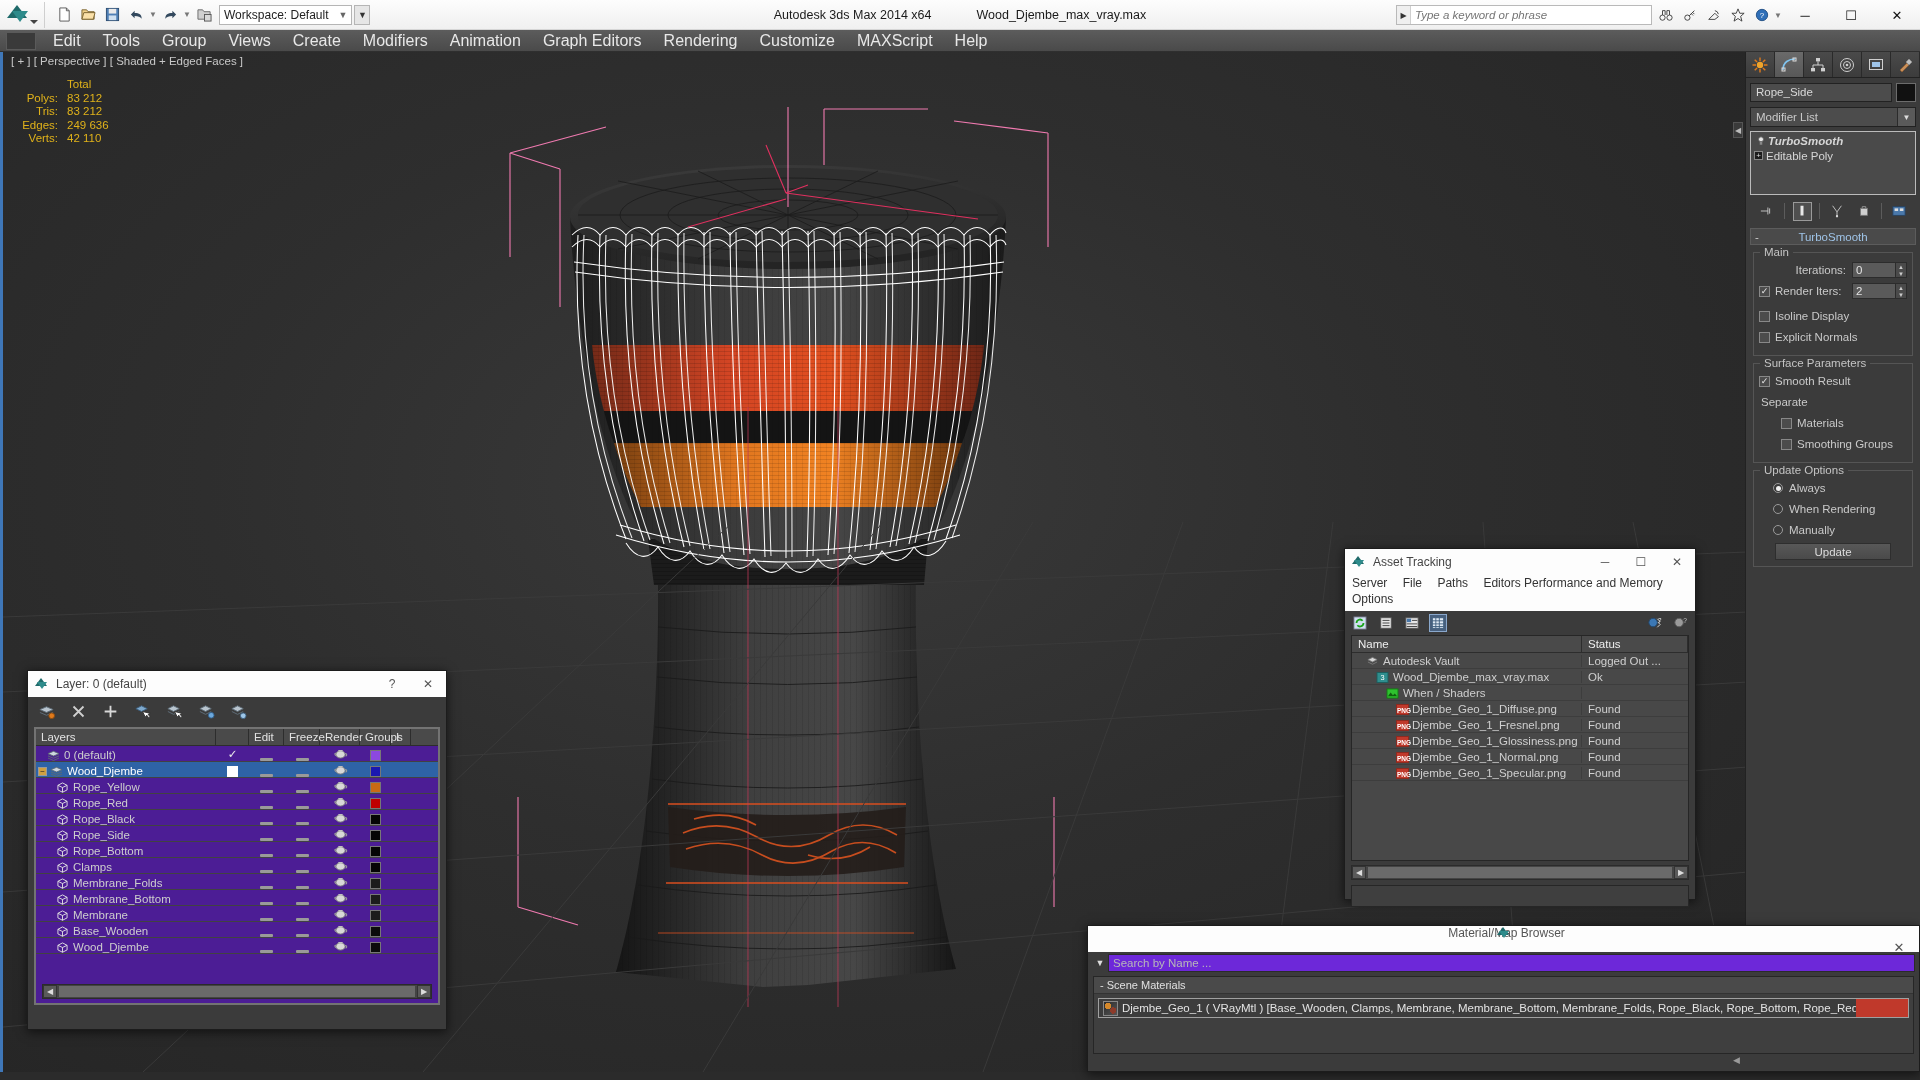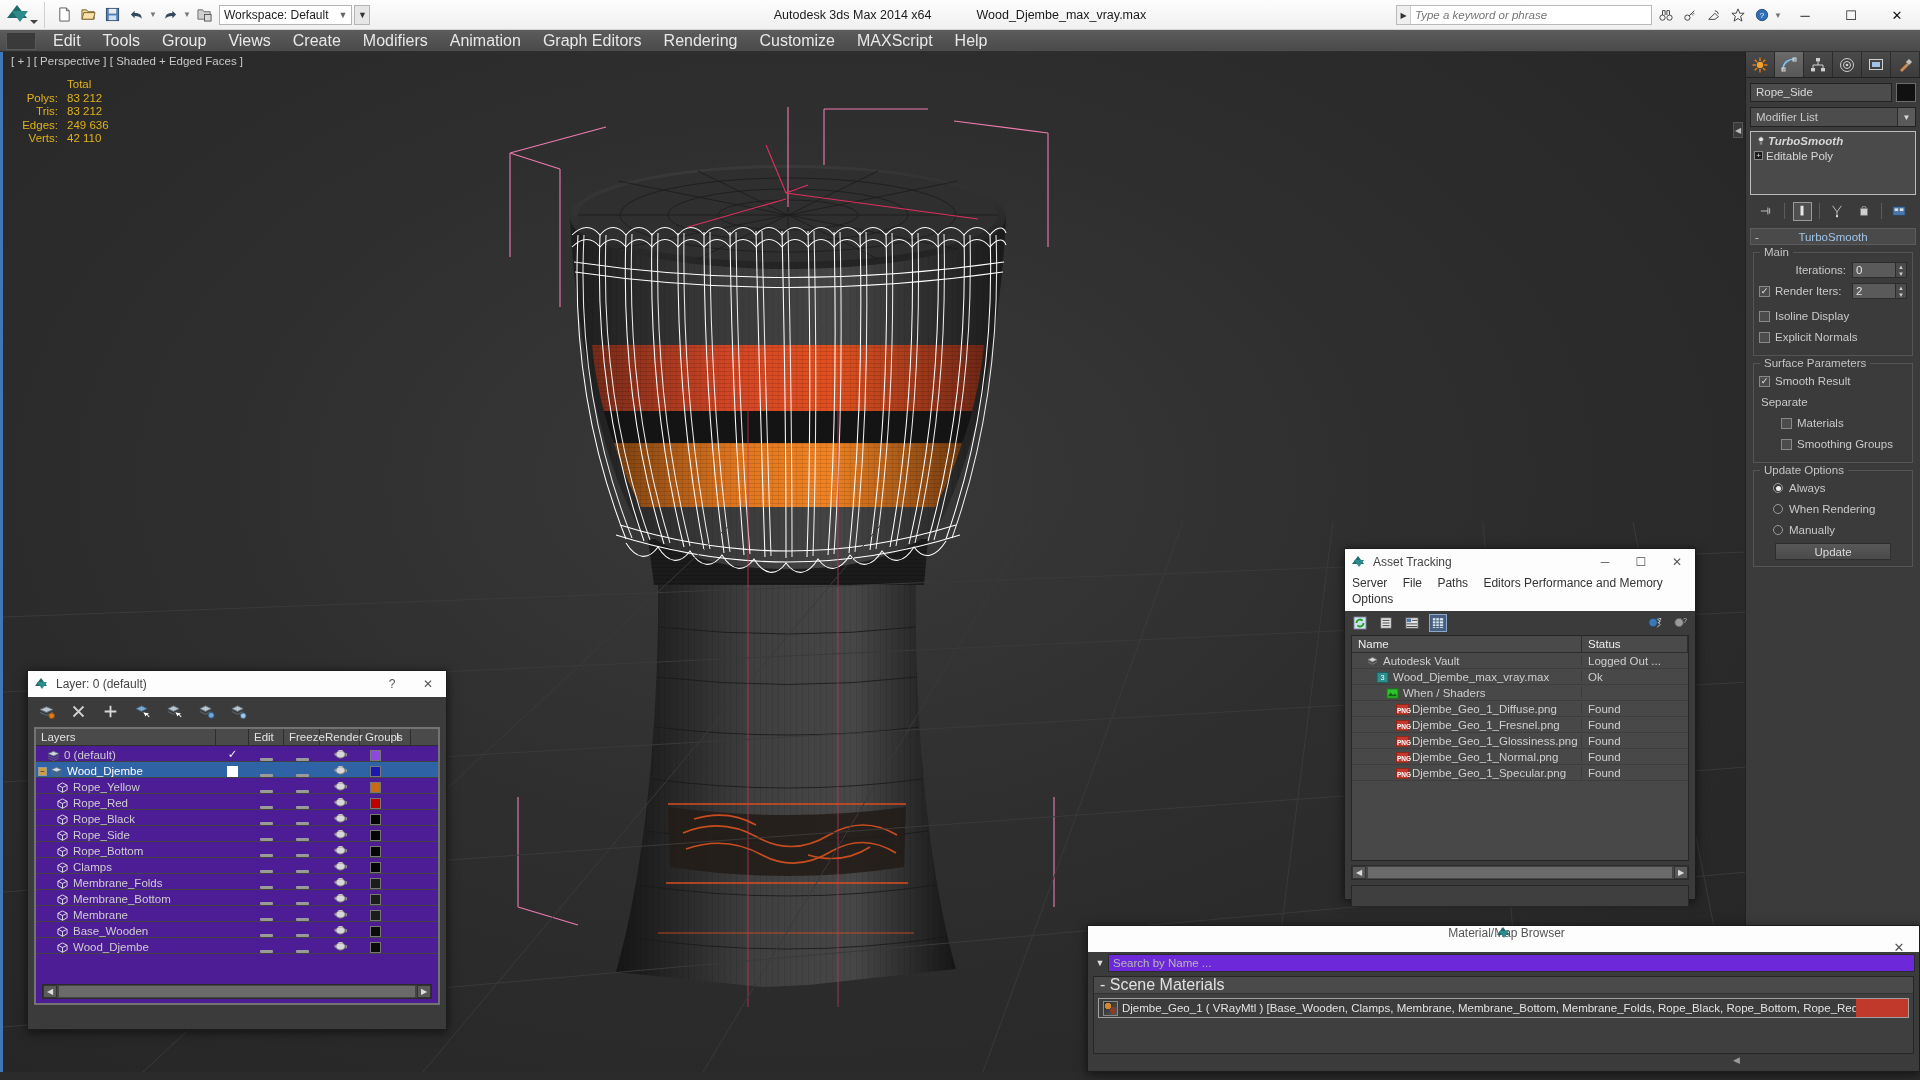--- a/index.html
+++ b/index.html
@@ -196,21 +196,21 @@
   #matdlg .mtitle { height:26px; background:#fdfdfd; display:flex; align-items:center;
                     padding-left:6px; color:#555; font-size:12px;flex-direction:column;}
   #matdlg .mtitle .mclose { margin-left:auto; width:40px;height:26px;display:flex;align-items:center;
                             justify-content:center;color:#555;font-size:13px;}
   #matsearch { height:22px; display:flex; align-items:center; background:#3b3b3b; padding:2px 4px;}
   #matsearch .mfilter { width:16px; text-align:center; color:#ddd; font-size:9px;}
   #matsearch .msearchin { flex:1; height:18px; background:#6d28d9; border:1px solid #2b2b2b; color:#b8b8b8;
                           font-size:11.5px; padding-left:4px; line-height:16px;}
   #matbody { margin:2px 5px 0 5px; border:1px solid #262626; background:#3f3f3f; height:78px;}
   .mscene { height:17px; display:flex; align-items:center; padding-left:6px; background:#4a4a4a;
-            color:#e0e0e0; font-size:16px; border-bottom:1px solid #333;}
+            color:#e0e0e0; font-size:11px; border-bottom:1px solid #333;}
   .mmat { height:20px; margin:4px 4px 0 4px; display:flex; align-items:center;
           border:1px solid #a0a0a0; background:#3c3c3c; color:#e3e3e3; font-size:11.5px;
           overflow:hidden; white-space:nowrap; position:relative;}
   .mmat .swatchimg { width:15px;height:15px; margin:0 4px; flex:none;
                      background:
                        radial-gradient(circle at 30% 30%, #d4882b 0 25%, transparent 26%),
                        radial-gradient(circle at 70% 65%, #8d3b2a 0 25%, transparent 26%),
                        linear-gradient(135deg,#2b2b2b,#555);
                      border:1px solid #888;}
   .mmat .cut { position:absolute; right:0; top:0; bottom:0; width:52px; background:#c0392b;}

